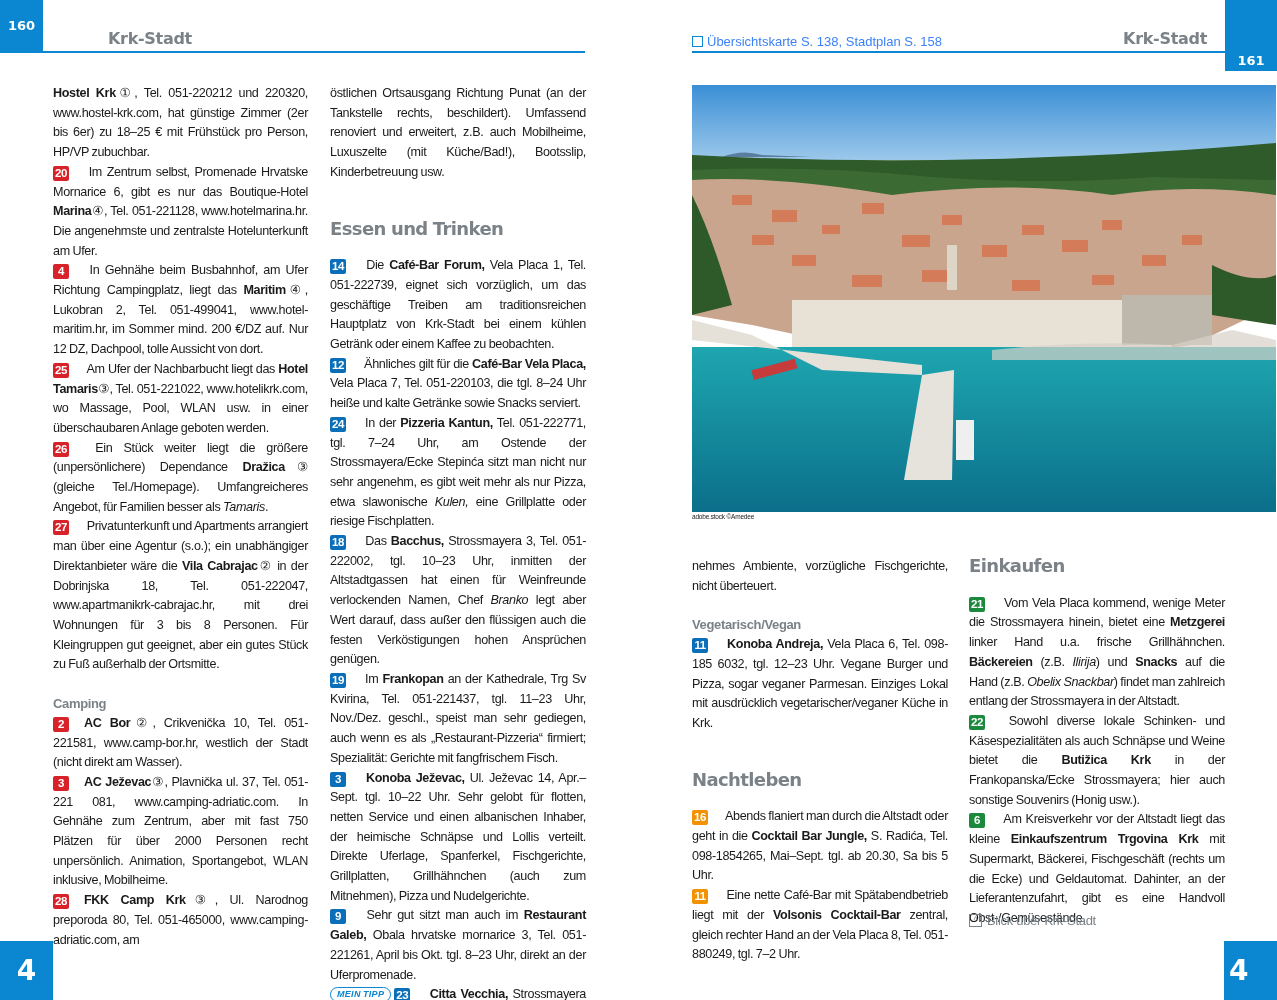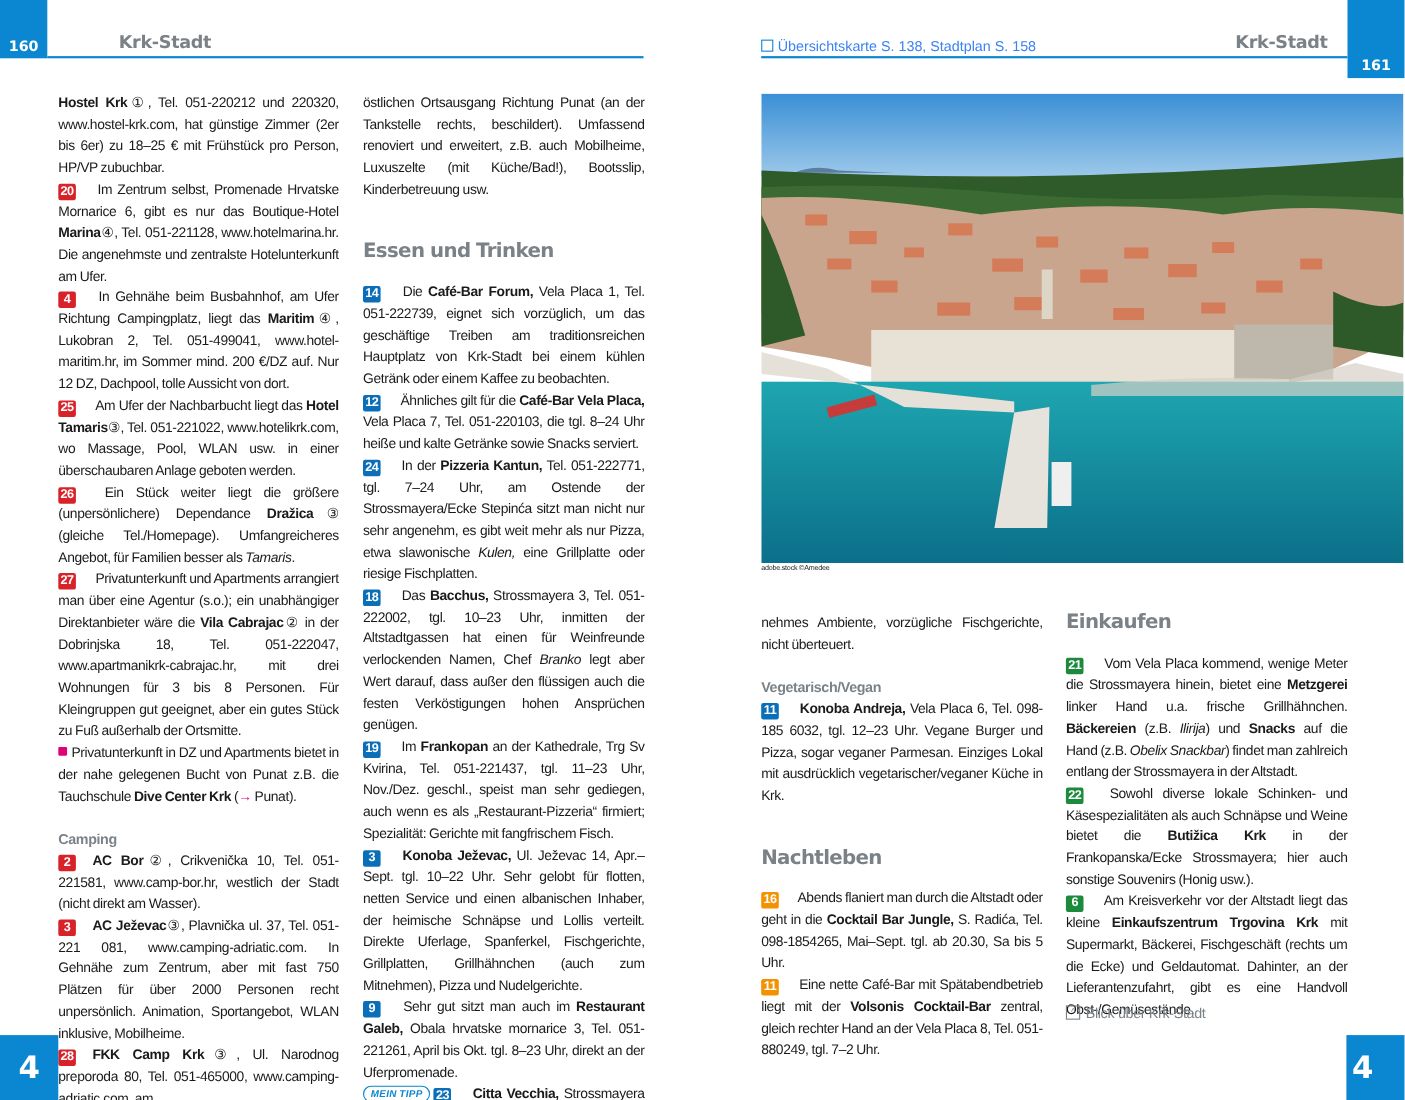--- a/index.html
+++ b/index.html
@@ -7,21 +7,21 @@
     width:1277px; height:1000px; position:relative; overflow:hidden;
     background:#ffffff;
     font-family:"Liberation Sans", sans-serif;
     color:#1a1a1a;
   }
   .pagenum-box {
     position:absolute; background:#0a87d0; color:#fff;
     font-family:"DejaVu Sans", sans-serif; font-weight:bold; font-size:13px;
     display:flex; align-items:flex-end; justify-content:center;
   }
-  .pn-left { left:0; top:0; width:43px; height:53px; padding-bottom:3px; box-sizing:border-box; }
+  .pn-left { left:0; top:0; width:43px; height:53px; padding-bottom:3px; box-sizing:border-box;align-items:center; }
   .pn-right { right:0; top:0; width:52px; height:71px; padding-bottom:3px; box-sizing:border-box; }
   .header-title {
     position:absolute; top:29px; font-family:"DejaVu Sans", sans-serif;
     font-weight:bold; font-size:16px; color:#7a8288; letter-spacing:-0.3px;margin-left:40px;
   }
   .ht-left { left:68px; }
   .ht-right { right:70px; }
   .header-rule { position:absolute; top:51px; height:2px; background:#0a87d0; }
   .hr-left { left:43px; width:542px; }
   .hr-right { left:692px; width:533px; }
@@ -109,21 +109,20 @@
   </div>
 <div class="header-rule hr-right"></div>
 
 <div class="col col1">
   <p><b>Hostel Krk</b><span>①</span><span>, Tel. 051-220212 und 220320, www.hostel-krk.com, hat günstige Zimmer (2er bis 6er) zu 18–25 € mit Frühstück pro Person, HP/VP zubuchbar.</span></p>
   <p><span class="badge b-red">20</span><span> Im Zentrum selbst, Promenade Hrvatske Mornarice 6, gibt es nur das Boutique-Hotel </span><b>Marina</b><span>④</span><span>, Tel. 051-221128, www.hotelmarina.hr. Die angenehmste und zentralste Hotelunterkunft am Ufer.</span></p>
   <p><span class="badge b-red">4</span><span> In Gehnähe beim Busbahnhof, am Ufer Richtung Campingplatz, liegt das </span><b>Maritim</b><span>④</span><span>, Lukobran 2, Tel. 051-499041, www.hotel-maritim.hr, im Sommer mind. 200 €/DZ auf. Nur 12 DZ, Dachpool, tolle Aussicht von dort.</span></p>
   <p><span class="badge b-red">25</span><span> Am Ufer der Nachbarbucht liegt das </span><b>Hotel Tamaris</b><span>③</span><span>, Tel. 051-221022, www.hotelikrk.com, wo Massage, Pool, WLAN usw. in einer überschaubaren Anlage geboten werden.</span></p>
   <p><span class="badge b-red">26</span><span> Ein Stück weiter liegt die größere (unpersönlichere) Dependance </span><b>Dražica</b><span>③</span><span> (gleiche Tel./Homepage). Umfangreicheres Angebot, für Familien besser als </span><i>Tamaris</i><span>.</span></p>
   <p><span class="badge b-red">27</span><span> Privatunterkunft und Apartments arrangiert man über eine Agentur (s.o.); ein unabhängiger Direktanbieter wäre die </span><b>Vila Cabrajac</b><span>②</span><span> in der Dobrinjska 18, Tel. 051-222047, www.apartmanikrk-cabrajac.hr, mit drei Wohnungen für 3 bis 8 Personen. Für Kleingruppen gut geeignet, aber ein gutes Stück zu Fuß außerhalb der Ortsmitte.</span></p>
-  <p><span class="pink-sq"></span><span>Privatunterkunft in DZ und Apartments bietet in der nahe gelegenen Bucht von Punat z.B. die Tauchschule </span><b>Dive Center Krk</b><span> (</span><span class="arrow">→</span><span> Punat).</span></p>
   <p style="margin-top:19px" class="subhead">Camping</p>
   <p><span class="badge b-red">2</span><b>AC Bor</b><span>②</span><span>, Crikvenička 10, Tel. 051-221581, www.camp-bor.hr, westlich der Stadt (nicht direkt am Wasser).</span></p>
   <p><span class="badge b-red">3</span><b>AC Ježevac</b><span>③</span><span>, Plavnička ul. 37, Tel. 051-221 081, www.camping-adriatic.com. In Gehnähe zum Zentrum, aber mit fast 750 Plätzen für über 2000 Personen recht unpersönlich. Animation, Sportangebot, WLAN inklusive, Mobilheime.</span></p>
   <p><span class="badge b-red">28</span><b>FKK Camp Krk</b><span>③</span><span>, Ul. Narodnog preporoda 80, Tel. 051-465000, www.camping-adriatic.com, am</span></p>
 </div>
 
 <div class="col col2">
   <p>östlichen Ortsausgang Richtung Punat (an der Tankstelle rechts, beschildert). Umfassend renoviert und erweitert, z.B. auch Mobilheime, Luxuszelte (mit Küche/Bad!), Bootsslip, Kinderbetreuung usw.</p>
   <p style="margin:36px 0 18px 0" class="sechead">Essen und Trinken</p>
   <p><span class="badge b-blue">14</span><span> Die </span><b>Café-Bar Forum,</b><span> Vela Placa 1, Tel. 051-222739, eignet sich vorzüglich, um das geschäftige Treiben am traditionsreichen Hauptplatz von Krk-Stadt bei einem kühlen Getränk oder einem Kaffee zu beobachten.</span></p>

